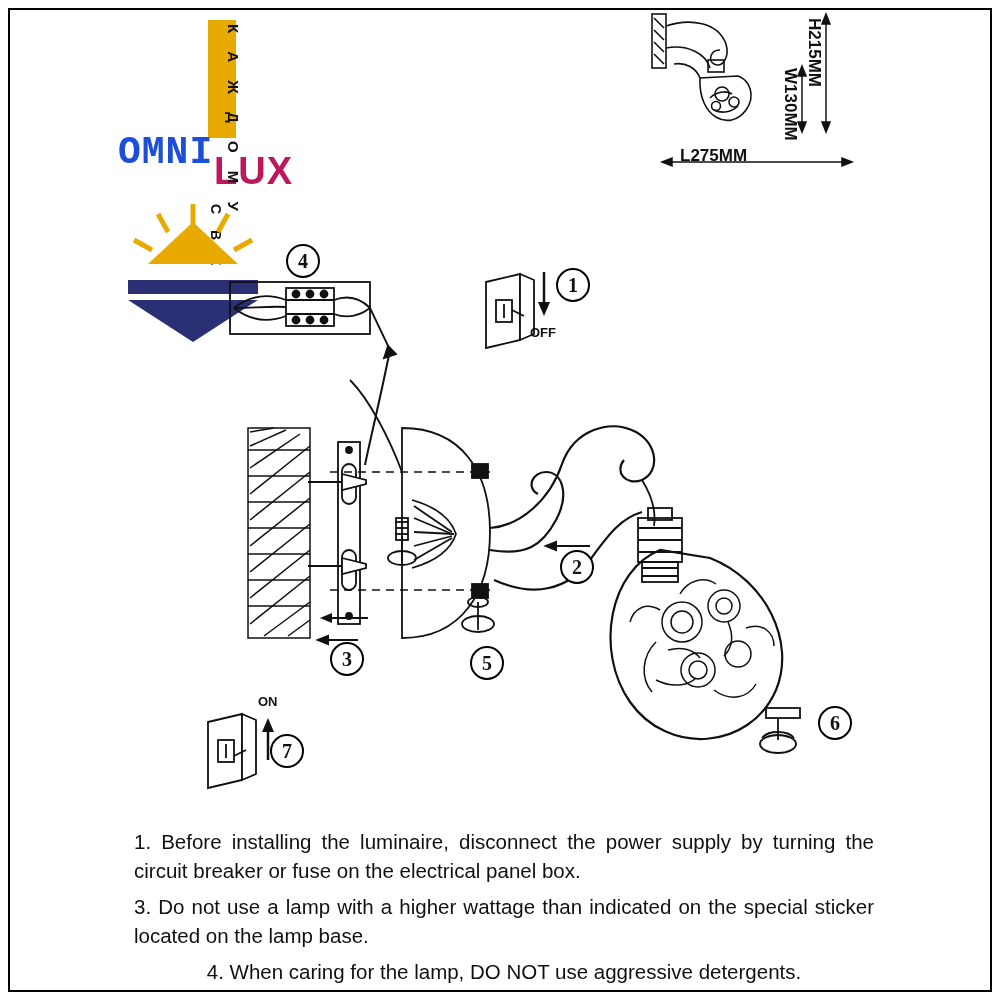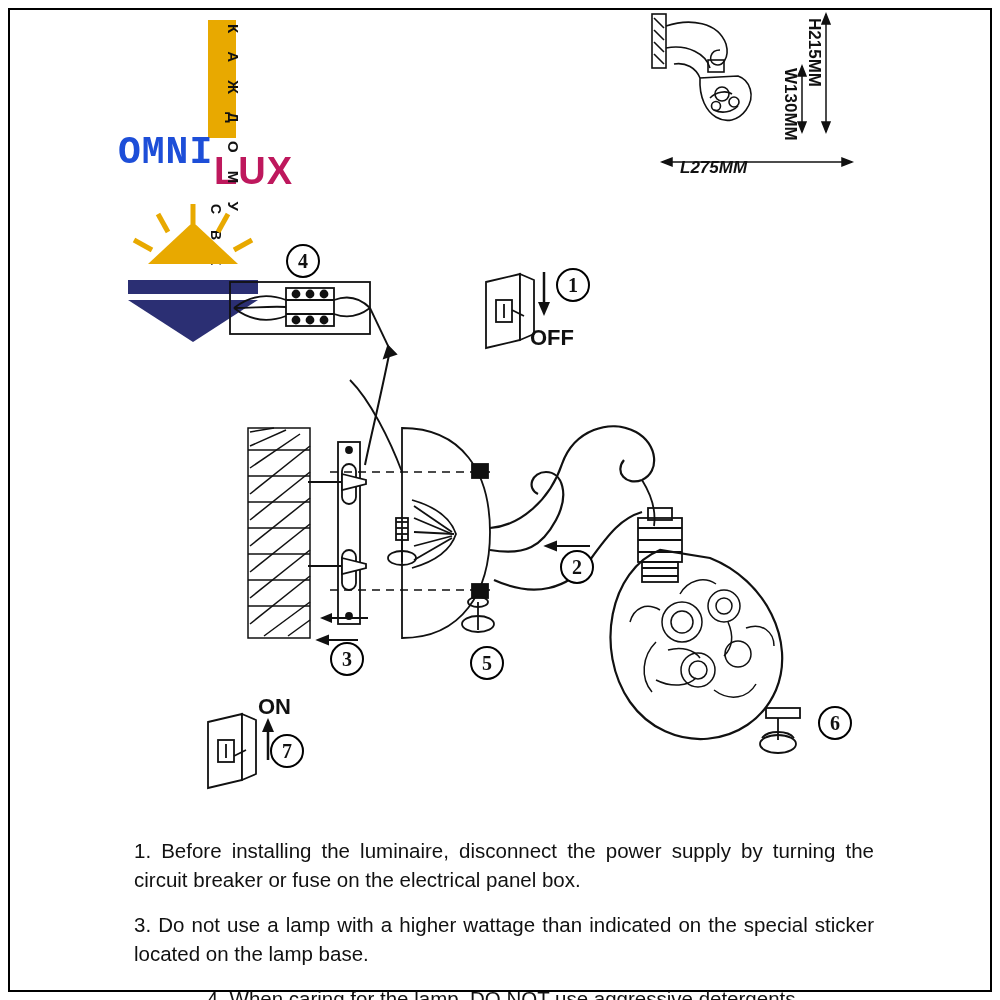--- a/index.html
+++ b/index.html
@@ -128,23 +128,22 @@
   }
   .dim-w {
     left: 800px;
     top: 68px;
     transform: rotate(90deg);
     transform-origin: left top;
     white-space: nowrap;
   }
   .dim-l {
     left: 680px;
-    top: 158px;
+    top: 146px;
     white-space: nowrap;
-    font-style: italic;
   }
 
   
   .callout {
     position: absolute;
     width: 34px;
     height: 34px;
     border: 2.5px solid #000;
     border-radius: 50%;
     box-sizing: border-box;
@@ -152,38 +151,38 @@
     line-height: 30px;
     font-size: 20px;
     font-weight: bold;
     color: #111;
     background: #fff;
     font-family: "Liberation Serif", serif;
   }
 
   .small-label {
     position: absolute;
-    font-size: 22px;
+    font-size: 13px;
     font-weight: bold;
     color: #111;
   }
 
   
   .instructions {
     position: absolute;
     left: 134px;
     top: 820px;
     width: 740px;
     font-size: 20.5px;
     line-height: 1.42;
     color: #111;
     text-align: justify;
   }
   .instructions p {
-    margin: 16px 0 2px 0;
+    margin: 7px 0 2px 0;
   }
   .instructions p:last-child { text-align: center; }
 
   svg { display: block; }
   .ink { stroke: #111; fill: none; }
 </style>
 </head>
 <body>
 
 <div id="sheet">

